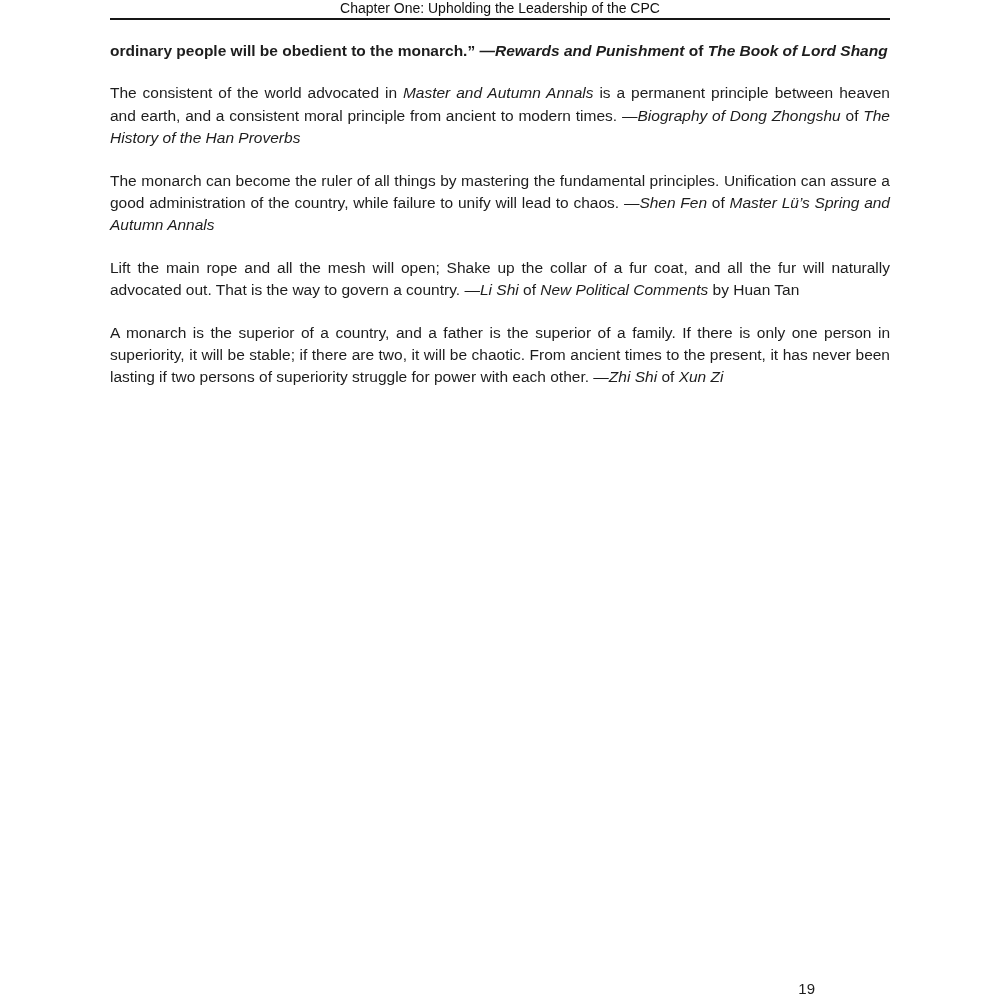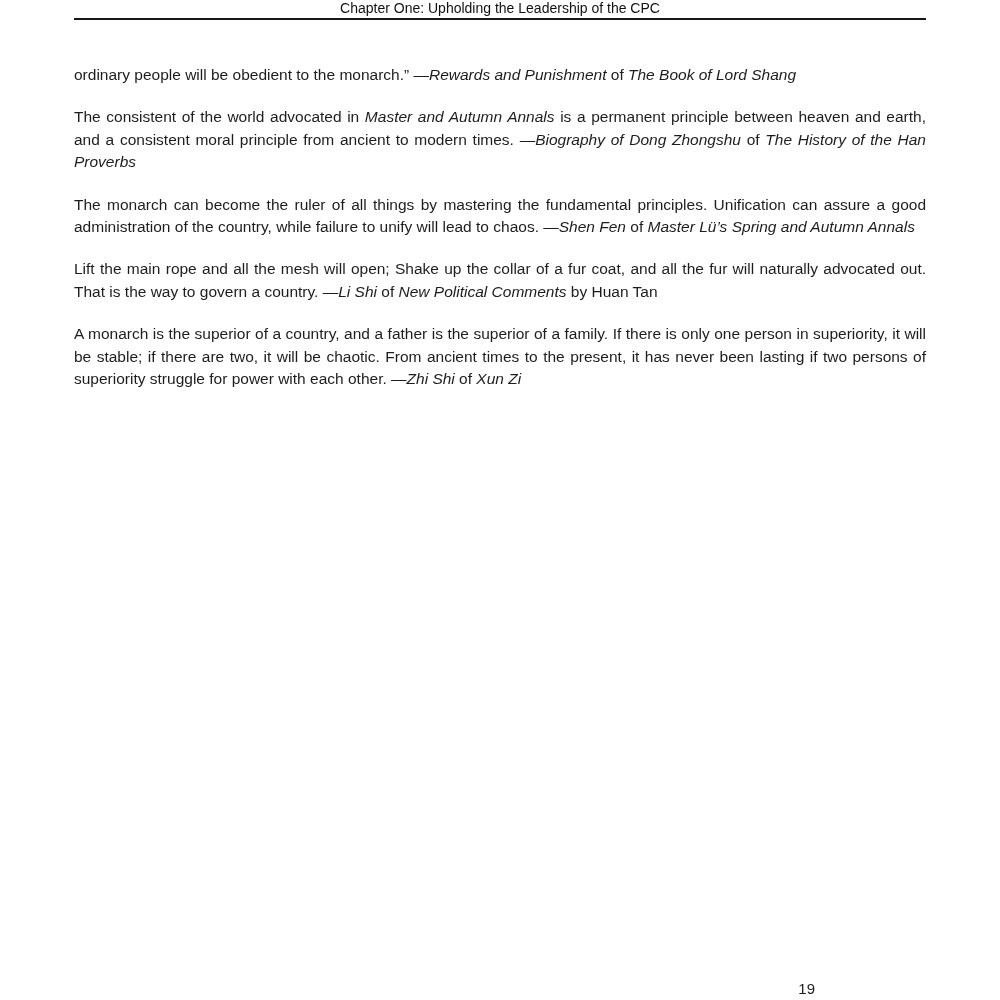--- a/index.html
+++ b/index.html
@@ -6,21 +6,21 @@
     margin: 0;
     padding: 0;
     background: #ffffff;
   }
   .page {
     position: relative;
     width: 1000px;
     height: 1000px;
     background: #ffffff;
     box-sizing: border-box;
-    padding: 0 74px;
+    padding: 0 110px;
     font-family: "Liberation Sans", sans-serif;
     color: #1d1d1d;
     overflow: hidden;
   }
   .header-title {
     text-align: center;
     font-size: 14px;
     line-height: 16px;
     color: #111111;
     margin-top: 0;
@@ -31,21 +31,22 @@
     margin-top: 2px;
   }
   .page-body .para {
     text-align: justify;
     font-size: 15.5px;
     line-height: 22.4px;
     margin: 20px 0;
     color: #1d1d1d;
   }
   .page-body .para:first-child {
-    margin-top: 44px;
+    margin-top: 20px;
+    font-weight: bold;
   }
   .page-body .para em {
     font-style: italic;
   }
   .page-number {
     position: absolute;
     right: 185px;
     bottom: 2px;
     font-size: 15px;
     line-height: 18px;

